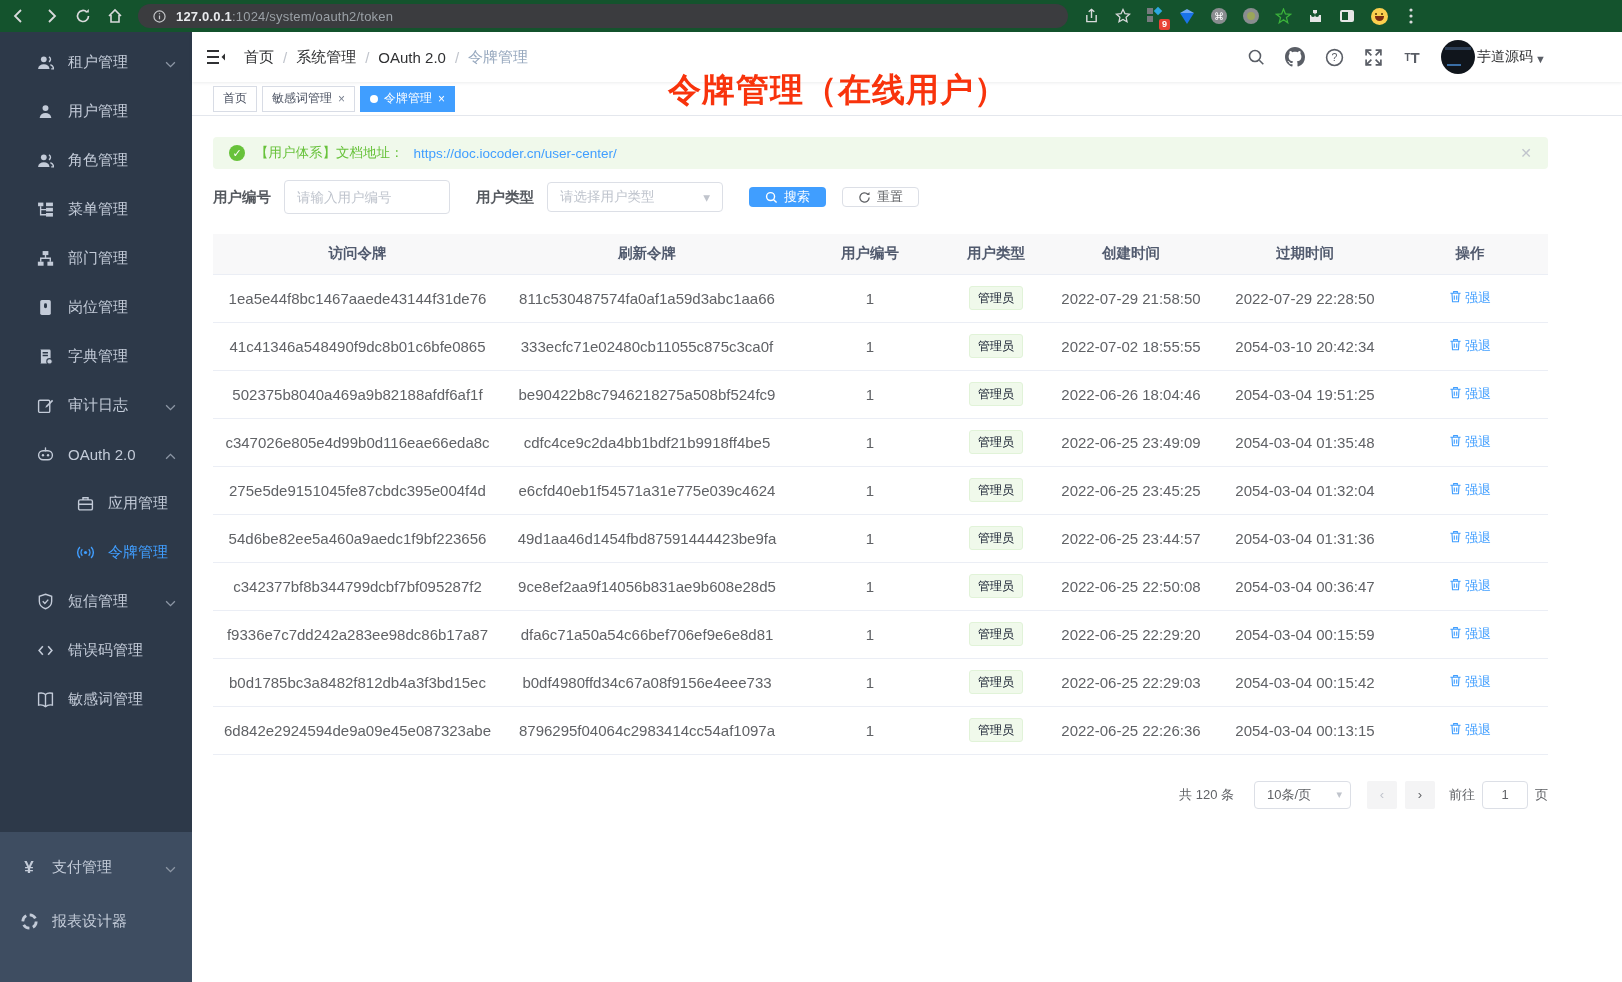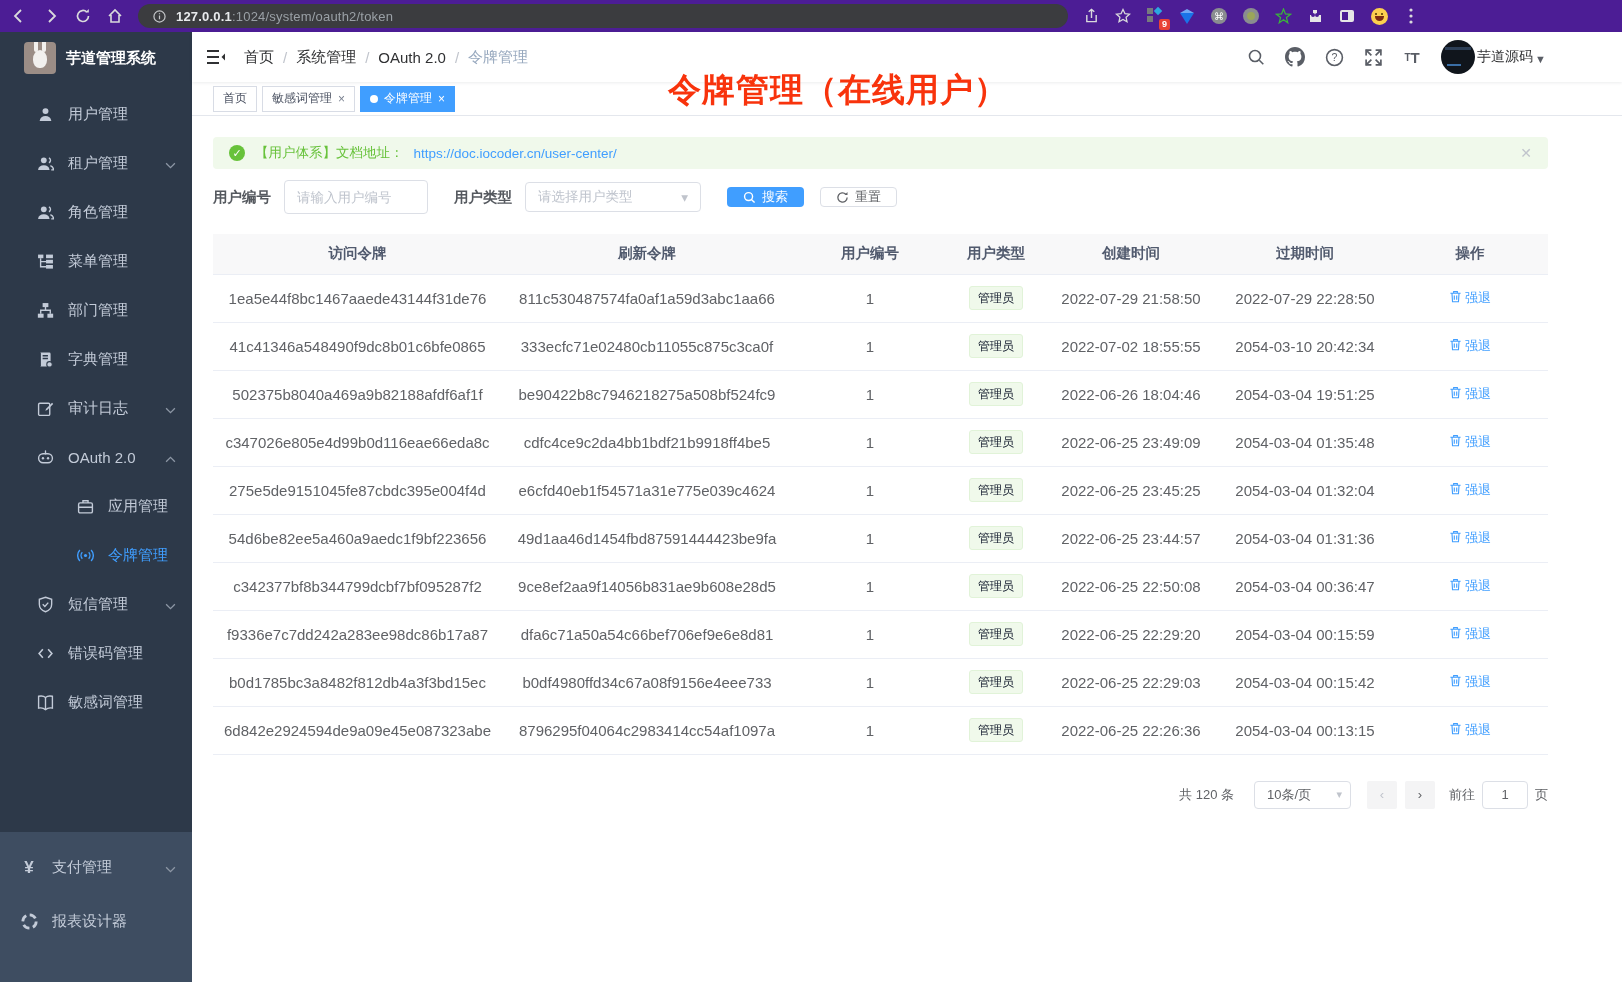--- a/index.html
+++ b/index.html
@@ -1,20 +1,20 @@
 <!DOCTYPE html>
 <html><head>
 <meta charset="utf-8">
 <style>
   * { box-sizing: border-box; margin: 0; padding: 0; }
   html,body { width:1622px; height:982px; overflow:hidden;
     font-family:"Liberation Sans","DejaVu Sans",sans-serif; background:#fff; }
 
   
-  .browser-bar { height:32px; background:#4c1d95; display:flex; align-items:center;
+  .browser-bar { height:32px; background:#14532d; display:flex; align-items:center;
     padding:0 10px; gap:14px; color:#d9dadc; }
   .bicon { width:18px; height:18px; display:flex; align-items:center; justify-content:center;
     color:#d9dadc; flex:0 0 auto; cursor:default; }
   .bicon svg { display:block; }
   .url-box { flex:1; height:24px; background:#3b3c3f; border-radius:12px; display:flex;
     align-items:center; padding:0 12px; gap:8px; max-width:930px; }
   .url-text { color:#e8eaed; font-size:13px; font-weight:bold; letter-spacing:.2px; }
   .url-text .dim { color:#9aa0a6; font-weight:normal; }
   .ext-badge { position:relative; }
   .ext-badge .badge { position:absolute; right:-6px; bottom:-5px; background:#e94235;
@@ -100,21 +100,21 @@
   .alert { height:32px; background:#f0f9eb; border-radius:4px; display:flex; align-items:center;
     padding:0 16px; gap:10px; }
   .alert-check { width:16px; height:16px; border-radius:50%; background:#67c23a; color:#fff;
     display:flex; align-items:center; justify-content:center; font-size:11px; flex:0 0 auto; }
   .alert-text { color:#67c23a; font-size:13.5px; }
   .alert-link { color:#409eff; font-size:13.5px; text-decoration:none;text-align:right; }
   .alert-close { margin-left:auto; color:#c0c4cc; font-size:14px; cursor:pointer; }
 
   .search-row { display:flex; align-items:center; margin-top:12px; height:32px; }
   .s-label { font-size:14.5px; font-weight:bold; color:#55595f; margin-right:13px; }
-  .s-input { width:144px; height:30px; border:1px solid #dcdfe6; border-radius:4px; padding:16px 12px;
+  .s-input { width:166px; height:30px; border:1px solid #dcdfe6; border-radius:4px; padding:16px 12px;
     font-size:13.5px; color:#606266; outline:none; margin-right:26px; font-family:inherit; }
   .s-input::placeholder { color:#bfc4cd; }
   .s-select { width:176px; height:30px; border:1px solid #dcdfe6; border-radius:4px; padding:0 12px;
     display:flex; align-items:center; justify-content:space-between; color:#bfc4cd; font-size:13.5px;
     margin-right:26px; cursor:pointer; }
   .s-select .chevd { color:#c0c4cc; }
   .btn { height:20px; border-radius:4px; display:inline-flex; align-items:center; gap:6px;
     padding:0 15px; font-size:13px; cursor:pointer; border:1px solid transparent; }
   .btn-primary { background:#409eff; color:#fff; }
   .btn-plain { background:#fff; border-color:#dcdfe6; color:#606266; margin-left:16px; }
@@ -228,46 +228,42 @@
         <circle cx="2" cy="2" r="1.6" fill="#d9dadc"></circle>
         <circle cx="2" cy="8" r="1.6" fill="#d9dadc"></circle>
         <circle cx="2" cy="14" r="1.6" fill="#d9dadc"></circle>
       </svg>
   </span>
 </div>
 
 <div class="app">
 
   <div class="sidebar">
-    <div class="logo-row">
-      <span class="logo-img"></span>
-      <span class="logo-title">芋道管理系统</span>
-    </div>
     <div class="menu" id="sidebar-menu">
-        <div class="menu-item">
-          <span class="mi-icon">
-            <svg width="17" height="17" viewBox="0 0 16 16" fill="none" stroke="currentColor" stroke-width="1.3">
-              <circle cx="8" cy="4.8" r="2.8" fill="currentColor" stroke="none"></circle>
-              <path d="M2.5 14c.4-3 2.6-4.6 5.5-4.6s5.1 1.6 5.5 4.6z" fill="currentColor" stroke="none"></path>
-            </svg>
-          </span>
-          <span>用户管理</span>
-        </div>
         <div class="menu-item">
           <span class="mi-icon">
             <svg width="17" height="17" viewBox="0 0 16 16" fill="none" stroke="currentColor" stroke-width="1.3">
               <circle cx="6.4" cy="5" r="2.7" fill="currentColor" stroke="none"></circle>
               <path d="M1 14c.3-2.8 2.4-4.3 5.4-4.3s5.1 1.5 5.4 4.3z" fill="currentColor" stroke="none"></path>
               <path d="M11.2 2.7a2.5 2.5 0 010 4.6M12.6 9.9c1.8.7 2.9 2.1 3.1 4.1h-2.3"></path>
             </svg>
           </span>
           <span>租户管理</span>
           <span class="chev"><svg width="11" height="7" viewBox="0 0 12 8" fill="none" stroke="currentColor" stroke-width="1.5">
               <path d="M1 1.5l5 5 5-5"></path>
             </svg></span>
+        </div>
+        <div class="menu-item">
+          <span class="mi-icon">
+            <svg width="17" height="17" viewBox="0 0 16 16" fill="none" stroke="currentColor" stroke-width="1.3">
+              <circle cx="8" cy="4.8" r="2.8" fill="currentColor" stroke="none"></circle>
+              <path d="M2.5 14c.4-3 2.6-4.6 5.5-4.6s5.1 1.6 5.5 4.6z" fill="currentColor" stroke="none"></path>
+            </svg>
+          </span>
+          <span>用户管理</span>
         </div>
         <div class="menu-item">
           <span class="mi-icon">
             <svg width="17" height="17" viewBox="0 0 16 16" fill="none" stroke="currentColor" stroke-width="1.3">
               <circle cx="6.4" cy="5" r="2.7" fill="currentColor" stroke="none"></circle>
               <path d="M1 14c.3-2.8 2.4-4.3 5.4-4.3s5.1 1.5 5.4 4.3z" fill="currentColor" stroke="none"></path>
               <path d="M11.2 2.7a2.5 2.5 0 010 4.6M12.6 9.9c1.8.7 2.9 2.1 3.1 4.1h-2.3"></path>
             </svg>
           </span>
           <span>角色管理</span>
@@ -287,20 +283,29 @@
         <div class="menu-item">
           <span class="mi-icon">
             <svg width="17" height="17" viewBox="0 0 16 16" fill="none" stroke="currentColor" stroke-width="1.3">
               <rect x="5.3" y="1" width="5.4" height="3.8" fill="currentColor" stroke="none"></rect>
               <rect x="0.8" y="11" width="5.4" height="3.8" fill="currentColor" stroke="none"></rect>
               <rect x="9.8" y="11" width="5.4" height="3.8" fill="currentColor" stroke="none"></rect>
               <path d="M8 4.8v3M3.5 11V7.8h9V11"></path>
             </svg>
           </span>
           <span>部门管理</span>
+        </div>
+        <div class="menu-item">
+          <span class="mi-icon">
+            <svg width="17" height="17" viewBox="0 0 16 16" fill="none" stroke="currentColor" stroke-width="1.3">
+              <rect x="3" y="1" width="10" height="14" rx="1.6" fill="currentColor" stroke="none"></rect>
+              <rect x="6.6" y="4" width="2.8" height="4.6" rx="1.4" fill="#2d3949" stroke="none"></rect>
+            </svg>
+          </span>
+          <span>岗位管理</span>
         </div>
         <div class="menu-item">
           <span class="mi-icon">
             <svg width="17" height="17" viewBox="0 0 16 16" fill="none" stroke="currentColor" stroke-width="1.3">
               <path d="M3 1.5h8.5a1.3 1.3 0 011.3 1.3v10.4a1.3 1.3 0 01-1.3 1.3H3z" fill="currentColor" stroke="none"></path>
               <path d="M3 1.5v13" stroke="#2d3949"></path>
               <path d="M5.3 4.5h5M5.3 7h5" stroke="#2d3949"></path>
               <circle cx="11.8" cy="12.6" r="2.6" fill="currentColor" stroke="#2d3949" stroke-width="1"></circle>
             </svg>
           </span>

